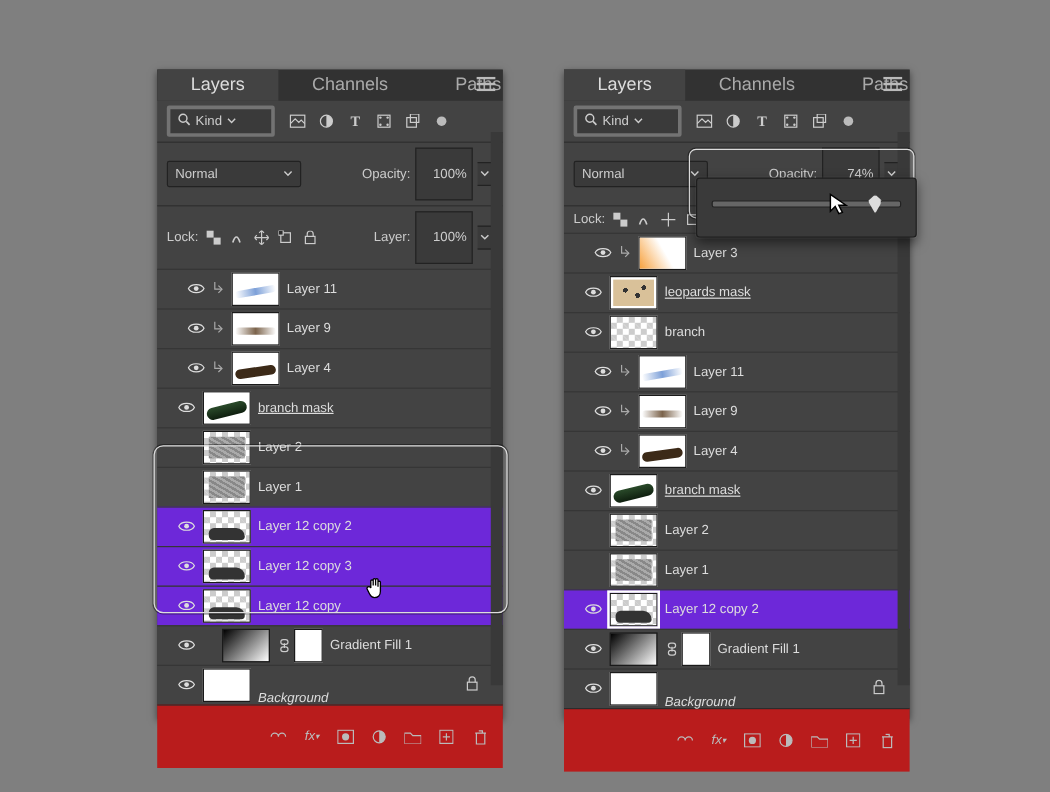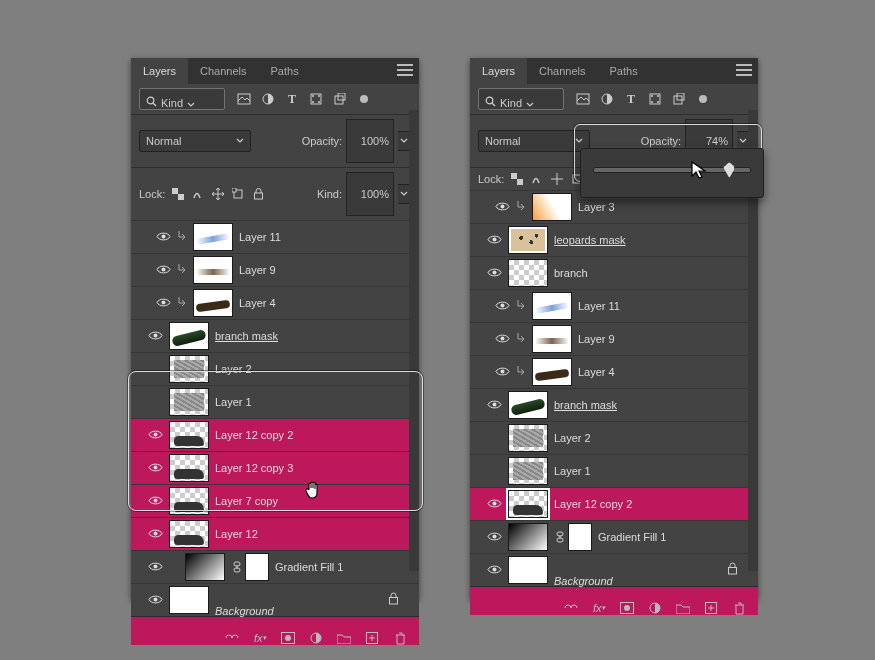--- a/index.html
+++ b/index.html
@@ -21,25 +21,25 @@
     box-shadow: 0 2px 6px rgba(0,0,0,.5);
   }
   .tabbar {
     display: flex;
     align-items: center;
     background: #323232;
     height: 26px;
     position: relative;
   }
   .tab {
-    padding: 0 12px;
+    padding: 0 28px;
     height: 26px;
     line-height: 26px;
     color: #aaa;
-    font-size: 11px;
+    font-size: 15px;
     cursor: pointer;
   }
   .tab.active {
     background: #434343;
     color: #ddd;
   }
   .panel-menu {
     position: absolute;
     right: 6px;
     top: 6px;
@@ -49,23 +49,23 @@
   }
   .panel-menu svg { width: 16px; height: 12px; }
   .row {
     display: flex;
     align-items: center;
     padding: 4px 8px;
     gap: 6px;
   }
   .filter-select {
     display: flex;
-    align-items: flex-end;
+    align-items: center;
     background: #3a3a3a;
-    border: 1px solid #737373;
+    border: 3px solid #737373;
     border-radius: 2px;
     height: 20px;
     padding: 0 4px 0 6px;
     gap: 4px;
     width: 74px;
   }
   .chev { width: 8px; height: 8px; }
   .blend-select {
     display: flex;
     align-items: center;
@@ -108,21 +108,21 @@
   .layer-row {
     display:flex;
     align-items:center;
     height: 32px;
     border-top: 1px solid #363636;
     padding-left: 16px;
     gap: 6px;
     position: relative;
   }
   .layer-row.sub { padding-left: 24px; }
-  .layer-row.selected { background: #be185d; }
+  .layer-row.selected { background: #6d28d9; }
   .vis-eye { width:16px; text-align:center; color:#ddd; font-size:13px; }
   .clip-arrow { width:10px; color:#aaa; font-size:10px; }
   .thumb {
     width: 38px; height: 26px;
     border: 1px solid #1a1a1a;
     background: #fff;
     flex-shrink:0;
     position: relative;
     overflow: hidden;
   }
@@ -188,26 +188,26 @@
     margin-left:-4px;
   }
   .link-col { width:12px; display:flex;justify-content:center;color:#ccc;font-size:11px; }
   .layer-name { color:#ddd; font-size:11px; }
   .layer-name.italic { font-style: italic; margin-top: 21px; }
   .layer-name.underline { text-decoration: underline; }
   .lock-badge { position:absolute; right:20px; color:#bbb;font-size:12px;}
   .bottom-bar {
     display:flex;
     justify-content:flex-end;
-    align-items:flex-end;
+    align-items:center;
     gap:14px;
     height:28px;
-    padding: 0 12px;
+    padding: 12px 12px;
     border-top:1px solid #2c2c2c;
-    background:#be185d;
+    background:#b91c1c;
   }
   .bottom-bar .mini-icon { color:#bbb; }
   .scroll-track{
     position:absolute; right:0; top:52px; bottom:28px; width:10px;
     background:#393939;
   }
   .selection-outline {
     position:absolute;
     border:1px solid #ddd;
     border-radius:8px;
@@ -346,21 +346,21 @@
         </svg>
       </span>
     <span class="mini-icon">
         <svg width="11" height="12" viewBox="0 0 11 12">
           <rect x="1.5" y="5" width="8" height="6" stroke="#ccc" fill="none"></rect>
           <path d="M3 5V3a2.5 2.5 0 015 0v2" stroke="#ccc" fill="none"></path>
         </svg>
       </span>
     <div style="flex:1"></div>
     <div class="opacity-wrap">
-      <span class="field-label">Kind:</span>
+      <span class="field-label">Layer:</span>
       <div class="pct-box">
           <span>100%</span>
         </div>
       <div class="pct-chev">
           <svg class="chev" viewBox="0 0 8 8">
             <path d="M1 2l3 3 3-3" stroke="#ccc" stroke-width="1.2" fill="none"></path>
           </svg>
         </div>
     </div>
   </div>
@@ -435,29 +435,21 @@
           </svg></span>
         <div class="thumb blob checker"></div>
         <span class="layer-name">Layer 12 copy 3</span>
       </div>
       <div class="layer-row selected">
         <span class="vis-eye"><svg width="15" height="11" viewBox="0 0 15 11">
             <path d="M1 5.5C3 1 12 1 14 5.5 12 10 3 10 1 5.5z" stroke="#ddd" fill="none"></path>
             <circle cx="7.5" cy="5.5" r="2" fill="#ddd"></circle>
           </svg></span>
         <div class="thumb blob checker"></div>
-        <span class="layer-name">Layer 7 copy</span>
-      </div>
-      <div class="layer-row selected">
-        <span class="vis-eye"><svg width="15" height="11" viewBox="0 0 15 11">
-            <path d="M1 5.5C3 1 12 1 14 5.5 12 10 3 10 1 5.5z" stroke="#ddd" fill="none"></path>
-            <circle cx="7.5" cy="5.5" r="2" fill="#ddd"></circle>
-          </svg></span>
-        <div class="thumb blob checker"></div>
-        <span class="layer-name">Layer 12</span>
+        <span class="layer-name">Layer 12 copy</span>
       </div>
       <div class="layer-row">
         <span class="vis-eye"><svg width="15" height="11" viewBox="0 0 15 11">
             <path d="M1 5.5C3 1 12 1 14 5.5 12 10 3 10 1 5.5z" stroke="#ddd" fill="none"></path>
             <circle cx="7.5" cy="5.5" r="2" fill="#ddd"></circle>
           </svg></span>
         <span style="width: 10px;"></span>
         <div class="thumb grad"></div>
         <span class="link-col">
           <svg width="10" height="12" viewBox="0 0 10 12">

